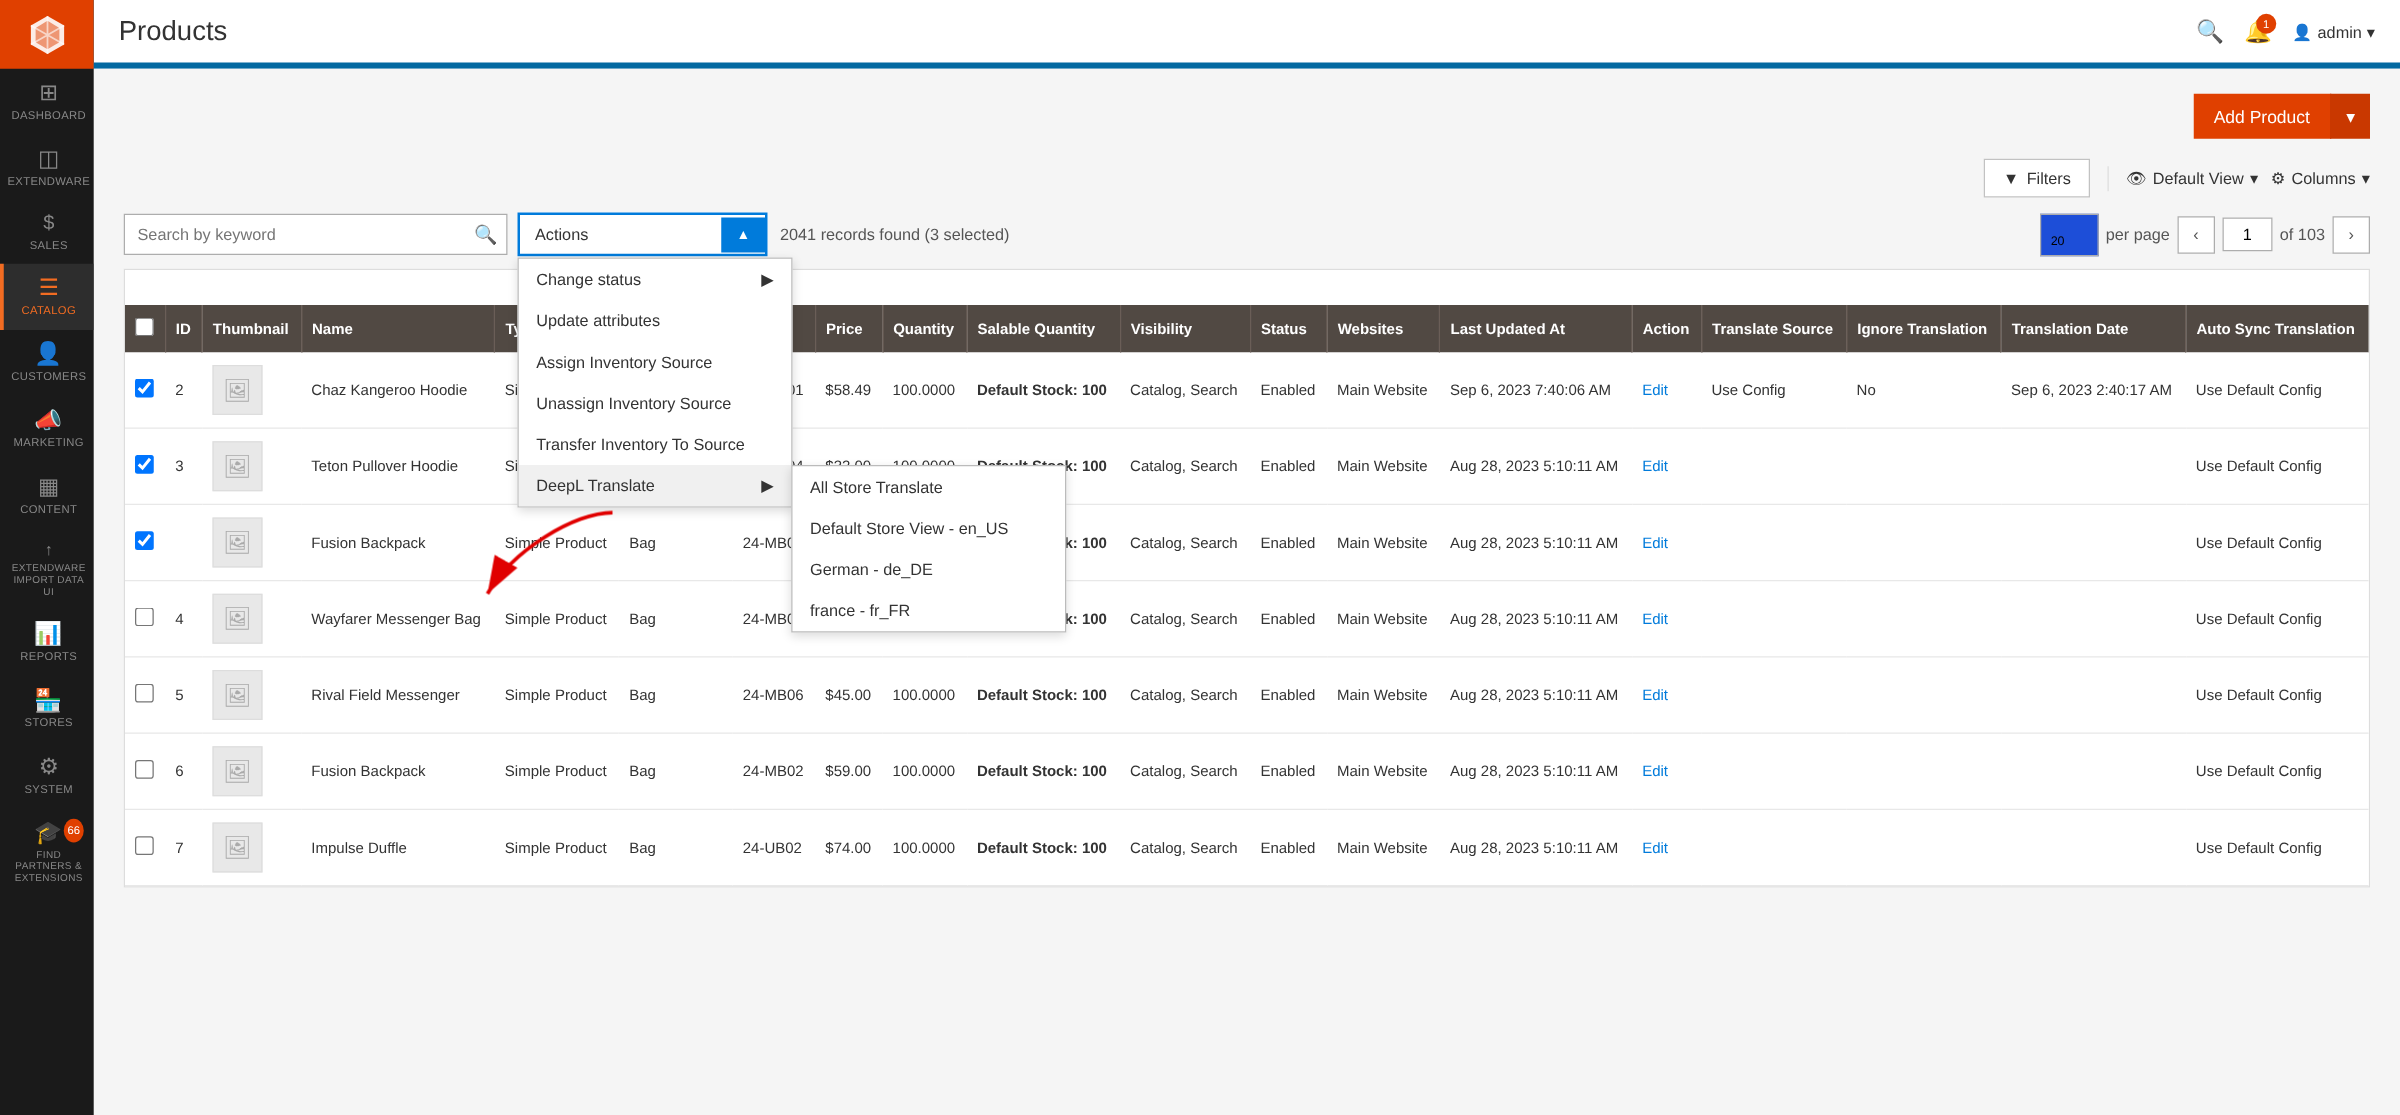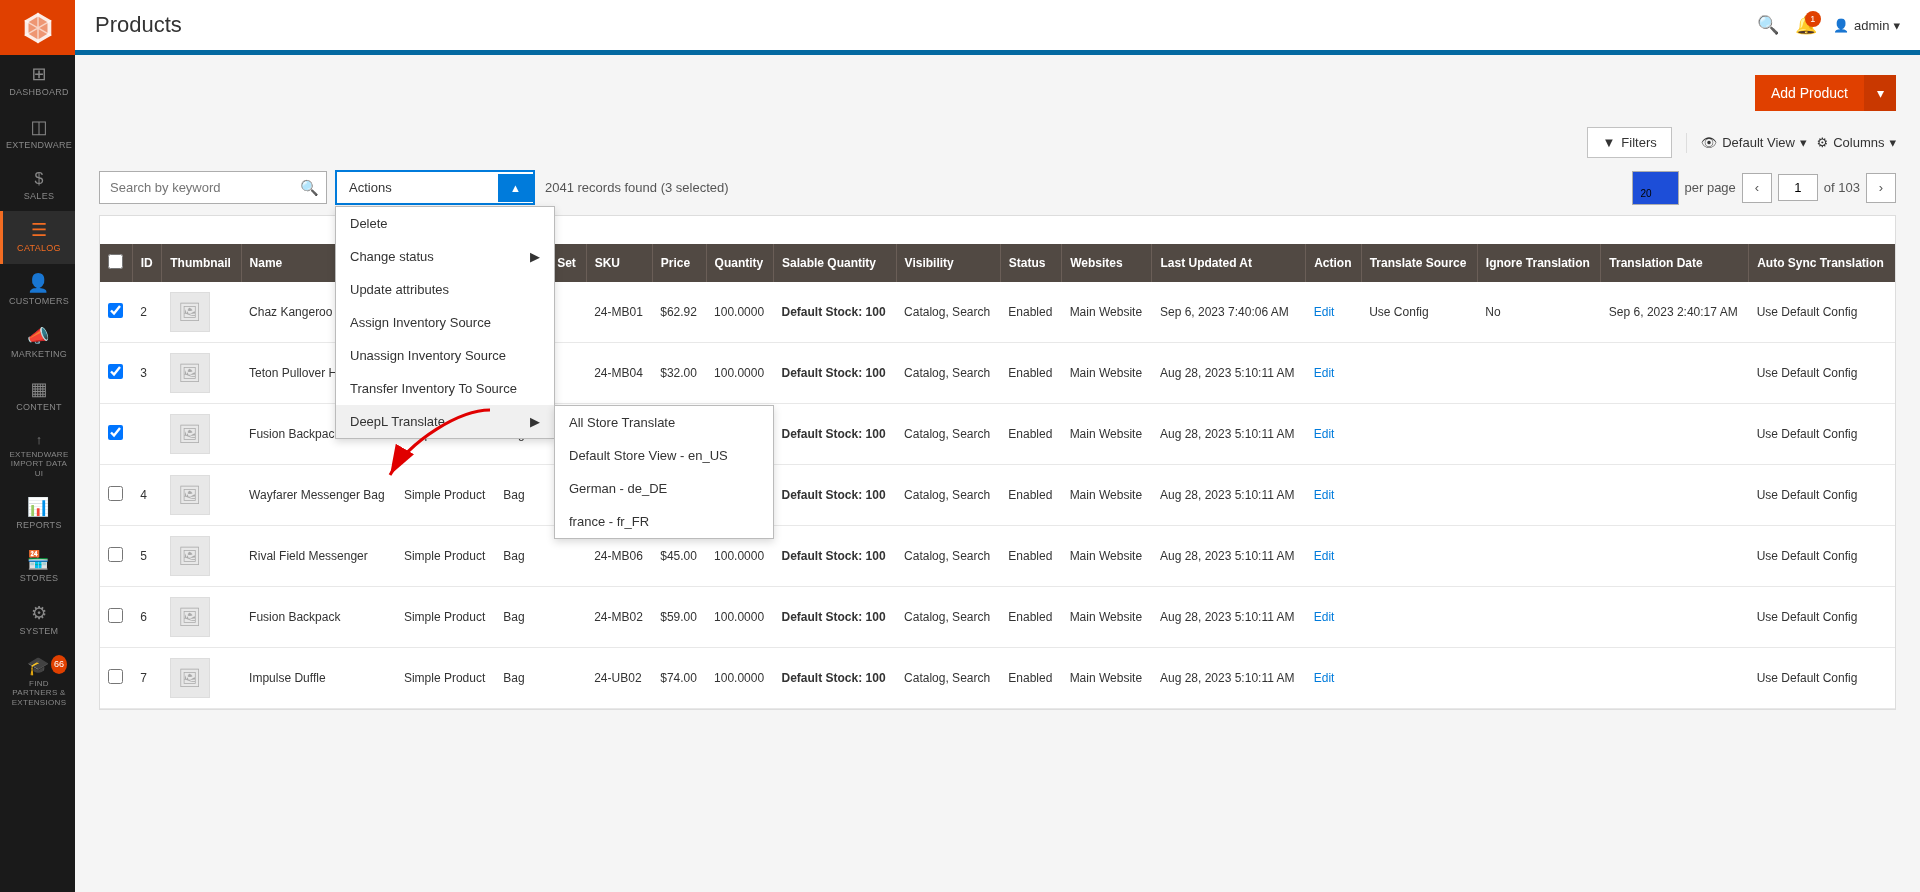--- a/index.html
+++ b/index.html
@@ -159,21 +159,21 @@
       border: none;
       cursor: pointer;
       display: flex;
       align-items: center;
       gap: 5px;
       font-size: 13px;
       color: #333;
     }
     .search-wrap {
       position: relative;
-      width: 228px;
+      width: 307px;
     }
     .search-input {
       width: 100%;
       border: 1px solid #adadad;
       padding: 8px 36px 8px 10px;
       font-size: 13px;
       color: #333;
       background: #fff;
       outline: none;
     }
@@ -464,23 +464,20 @@
         <button class="search-icon-btn">🔍</button>
       </div>
 
       <div class="actions-select-wrap" style="margin-left:8px;position:relative;">
         <div style="display:flex;border:2px solid #007bdb;background:#fff;align-items:center;min-width:200px;">
           <span style="flex:1;padding:8px 12px;font-size:13px;color:#333;">Actions</span>
           <div style="background:#007bdb;padding:8px 12px;color:white;cursor:pointer;font-size:11px;">▲</div>
         </div>
 
         <div class="actions-menu">
-          <div class="actions-menu-item">
-            <span>Delete</span>
-          </div>
           <div class="actions-menu-item" style="position:relative;">
             <span>Change status</span>
             <span>▶</span>
           </div>
           <div class="actions-menu-item">
             <span>Update attributes</span>
           </div>
           <div class="actions-menu-item">
             <span>Assign Inventory Source</span>
           </div>
@@ -551,21 +548,21 @@
         <tr>
     <td><input type="checkbox" checked="" style=""></td>
     <td>2</td>
     <td>
                 <div class="product-thumb">🖼</div>
               </td>
     <td>Chaz Kangeroo Hoodie</td>
     <td>Simple Product</td>
     <td>Bag</td>
     <td>24-MB01</td>
-    <td>$62.92</td>
+    <td>$58.49</td>
     <td>100.0000</td>
     <td><strong>Default Stock: 100</strong></td>
     <td>Catalog, Search</td>
     <td>Enabled</td>
     <td>Main Website</td>
     <td>Sep 6, 2023 7:40:06 AM</td>
     <td><a class="edit-link">Edit</a></td>
     <td>Use Config</td>
     <td>No</td>
     <td>Sep 6, 2023 2:40:17 AM</td>

